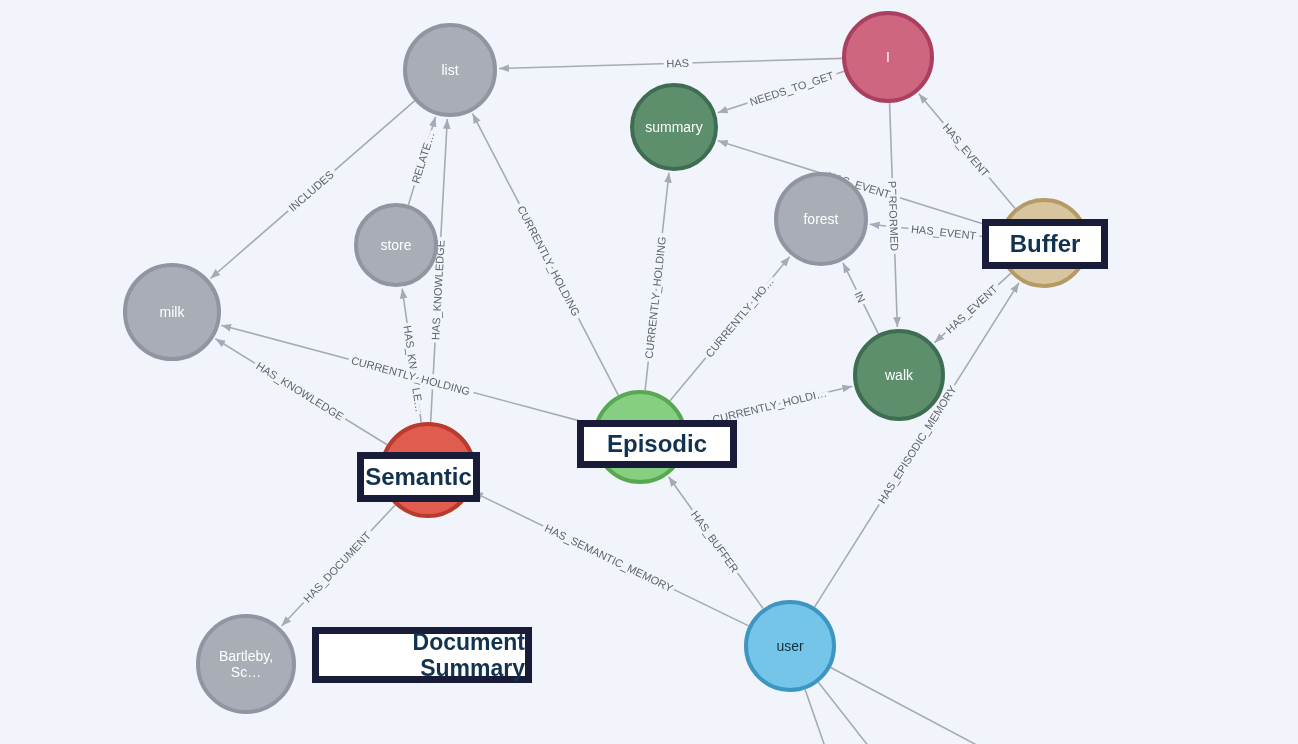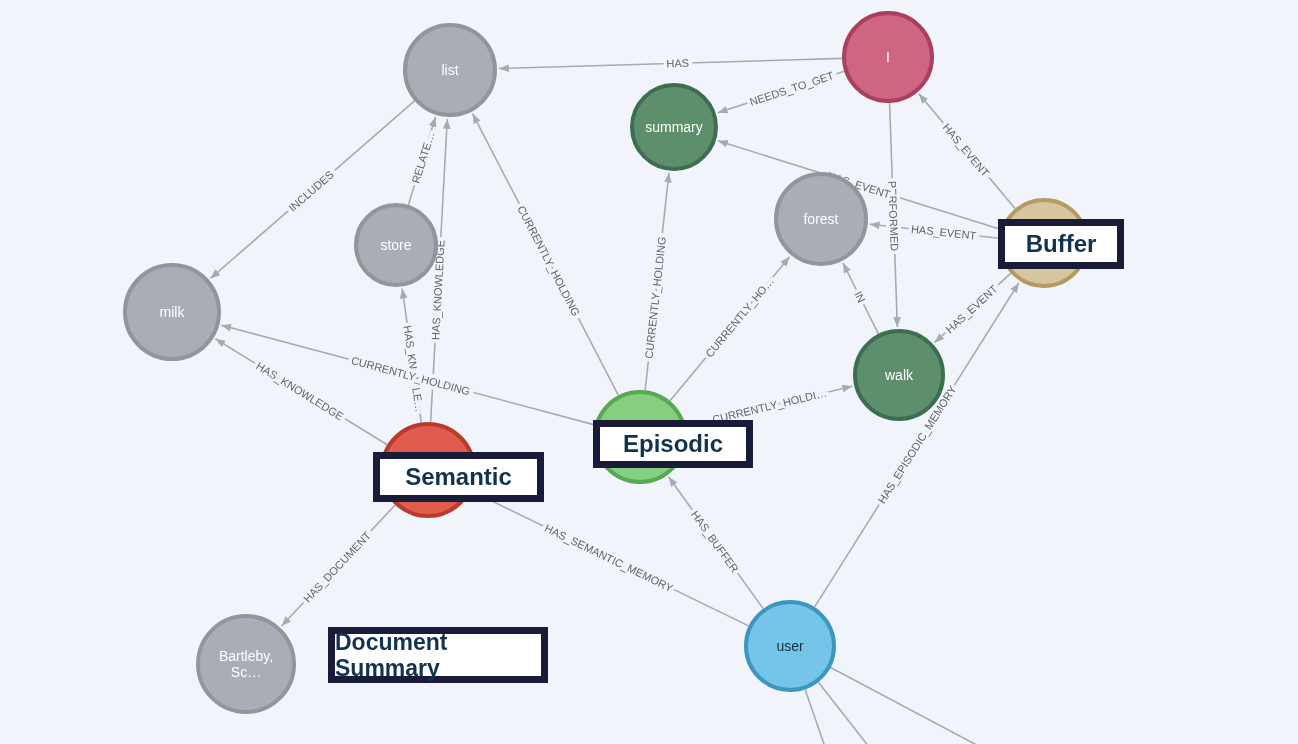--- a/index.html
+++ b/index.html
@@ -13,24 +13,23 @@
   .anno {
     position: absolute;
     box-sizing: border-box;
     background: #ffffff;
     border: 7px solid #181c38;
     color: #123350;
     font-weight: 700;
     display: flex;
     align-items: center;
     justify-content: center;
-    text-align: left;
+    text-align: right;
     line-height: 1.15;
     font-family: "Liberation Sans", sans-serif;
-    margin-left: 16px;
   }
   svg text { font-family: "Liberation Sans", sans-serif; }
 </style>
 </head>
 <body>
 
 <div class="stage" id="stage" style="width: 1298px; height: 744px; background: rgb(241, 245, 251);">
   <svg id="graph-svg" width="1298" height="744" viewBox="0 0 1298 744">
       <defs>
         <marker id="arrow" viewBox="0 0 10 10" refX="9" refY="5" markerWidth="11" markerHeight="11" markerUnits="userSpaceOnUse" orient="auto">
@@ -130,16 +129,16 @@
         <circle cx="428" cy="470" r="46" fill="#e05c4f" stroke="#b93b2d" stroke-width="4"></circle>
         <circle cx="790" cy="646" r="44" fill="#74c5e8" stroke="#3d95c2" stroke-width="4"></circle>
         <text text-anchor="middle" font-size="14" fill="#143042"><tspan x="790" y="651">user</tspan></text>
         <circle cx="246" cy="664" r="48" fill="#a8adb6" stroke="#8f96a2" stroke-width="4"></circle>
         <text text-anchor="middle" font-size="14" fill="#ffffff"><tspan x="246" y="661">Bartleby,</tspan><tspan x="246" y="677">Sc…</tspan></text>
       </g>
     </svg>
   <div id="annotations">
       <div class="anno" style="left: 982px; top: 219px; width: 126px; height: 50px; font-size: 24px;">Buffer</div>
       <div class="anno" style="left: 577px; top: 420px; width: 160px; height: 48px; font-size: 24px;">Episodic</div>
-      <div class="anno" style="left: 357px; top: 452px; width: 171px; height: 50px; font-size: 24px;">Semantic</div>
+      <div class="anno" style="left: 357px; top: 452px; width: 123px; height: 50px; font-size: 24px;">Semantic</div>
       <div class="anno" style="left: 312px; top: 627px; width: 220px; height: 56px; font-size: 23px;">Document Summary</div>
     </div>
 </div>
 
 </body></html>

